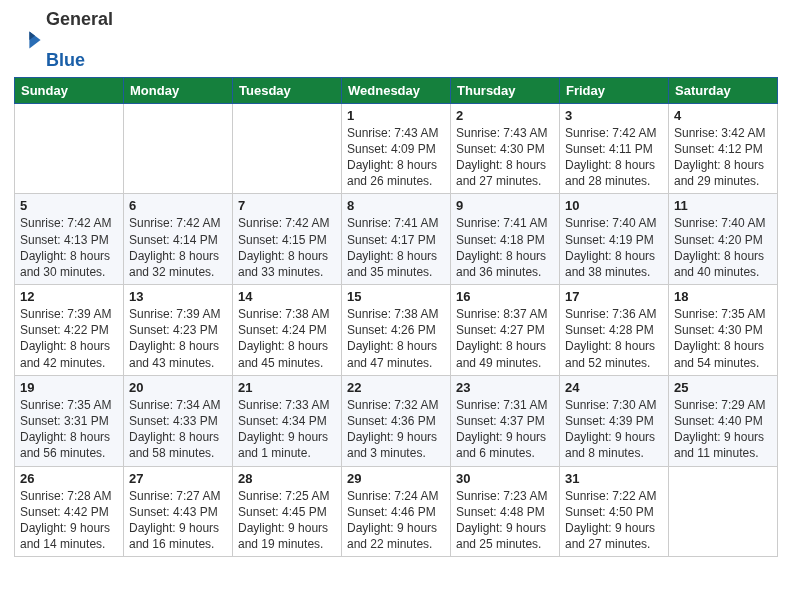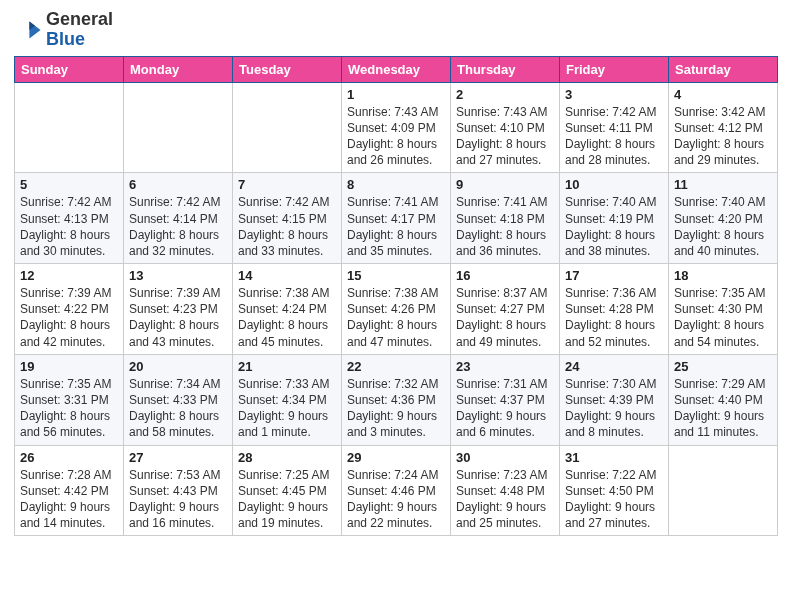--- a/index.html
+++ b/index.html
@@ -31,20 +31,21 @@
     }
     .logo-general {
       font-size: 18px;
       font-weight: bold;
       color: #333;
     }
     .logo-blue {
       font-size: 18px;
       font-weight: bold;
       color: #1a5fa8;
+      margin-top: 21px;
     }
     .logo-icon {
       width: 28px;
       height: 28px;
     }
     .title-block {
       text-align: right;
     }
     .month-title {
       font-size: 32px;
@@ -55,21 +56,21 @@
     .location {
       font-size: 14px;
       color: #555;
     }
     .calendar {
       width: 100%;
       border-collapse: collapse;
       border: 1px solid #ccc;
     }
     .calendar th {
-      background: #ec4899;
+      background: #15803d;
       color: #fff;
       text-align: left;
       padding: 5px 6px;
       font-size: 13px;
       font-weight: bold;
       border: 1px solid #1e5a9a;
     }
     .calendar td {
       vertical-align: top;
       border: 1px solid #ccc;
@@ -140,21 +141,21 @@
           <td class="empty"></td>
           <td>
             <span class="day-num">1</span>
             <div class="day-info">Sunrise: 7:43 AM
 Sunset: 4:09 PM
 Daylight: 8 hours and 26 minutes.</div>
           </td>
           <td>
             <span class="day-num">2</span>
             <div class="day-info">Sunrise: 7:43 AM
-Sunset: 4:10 PM
+Sunset: 4:30 PM
 Daylight: 8 hours and 27 minutes.</div>
           </td>
           <td>
             <span class="day-num">3</span>
             <div class="day-info">Sunrise: 7:42 AM
 Sunset: 4:11 PM
 Daylight: 8 hours and 28 minutes.</div>
           </td>
           <td>
             <span class="day-num">4</span>
@@ -297,21 +298,21 @@
         </tr>
         <tr>
           <td>
             <span class="day-num">26</span>
             <div class="day-info">Sunrise: 7:28 AM
 Sunset: 4:42 PM
 Daylight: 9 hours and 14 minutes.</div>
           </td>
           <td>
             <span class="day-num">27</span>
-            <div class="day-info">Sunrise: 7:53 AM
+            <div class="day-info">Sunrise: 7:27 AM
 Sunset: 4:43 PM
 Daylight: 9 hours and 16 minutes.</div>
           </td>
           <td>
             <span class="day-num">28</span>
             <div class="day-info">Sunrise: 7:25 AM
 Sunset: 4:45 PM
 Daylight: 9 hours and 19 minutes.</div>
           </td>
           <td>

